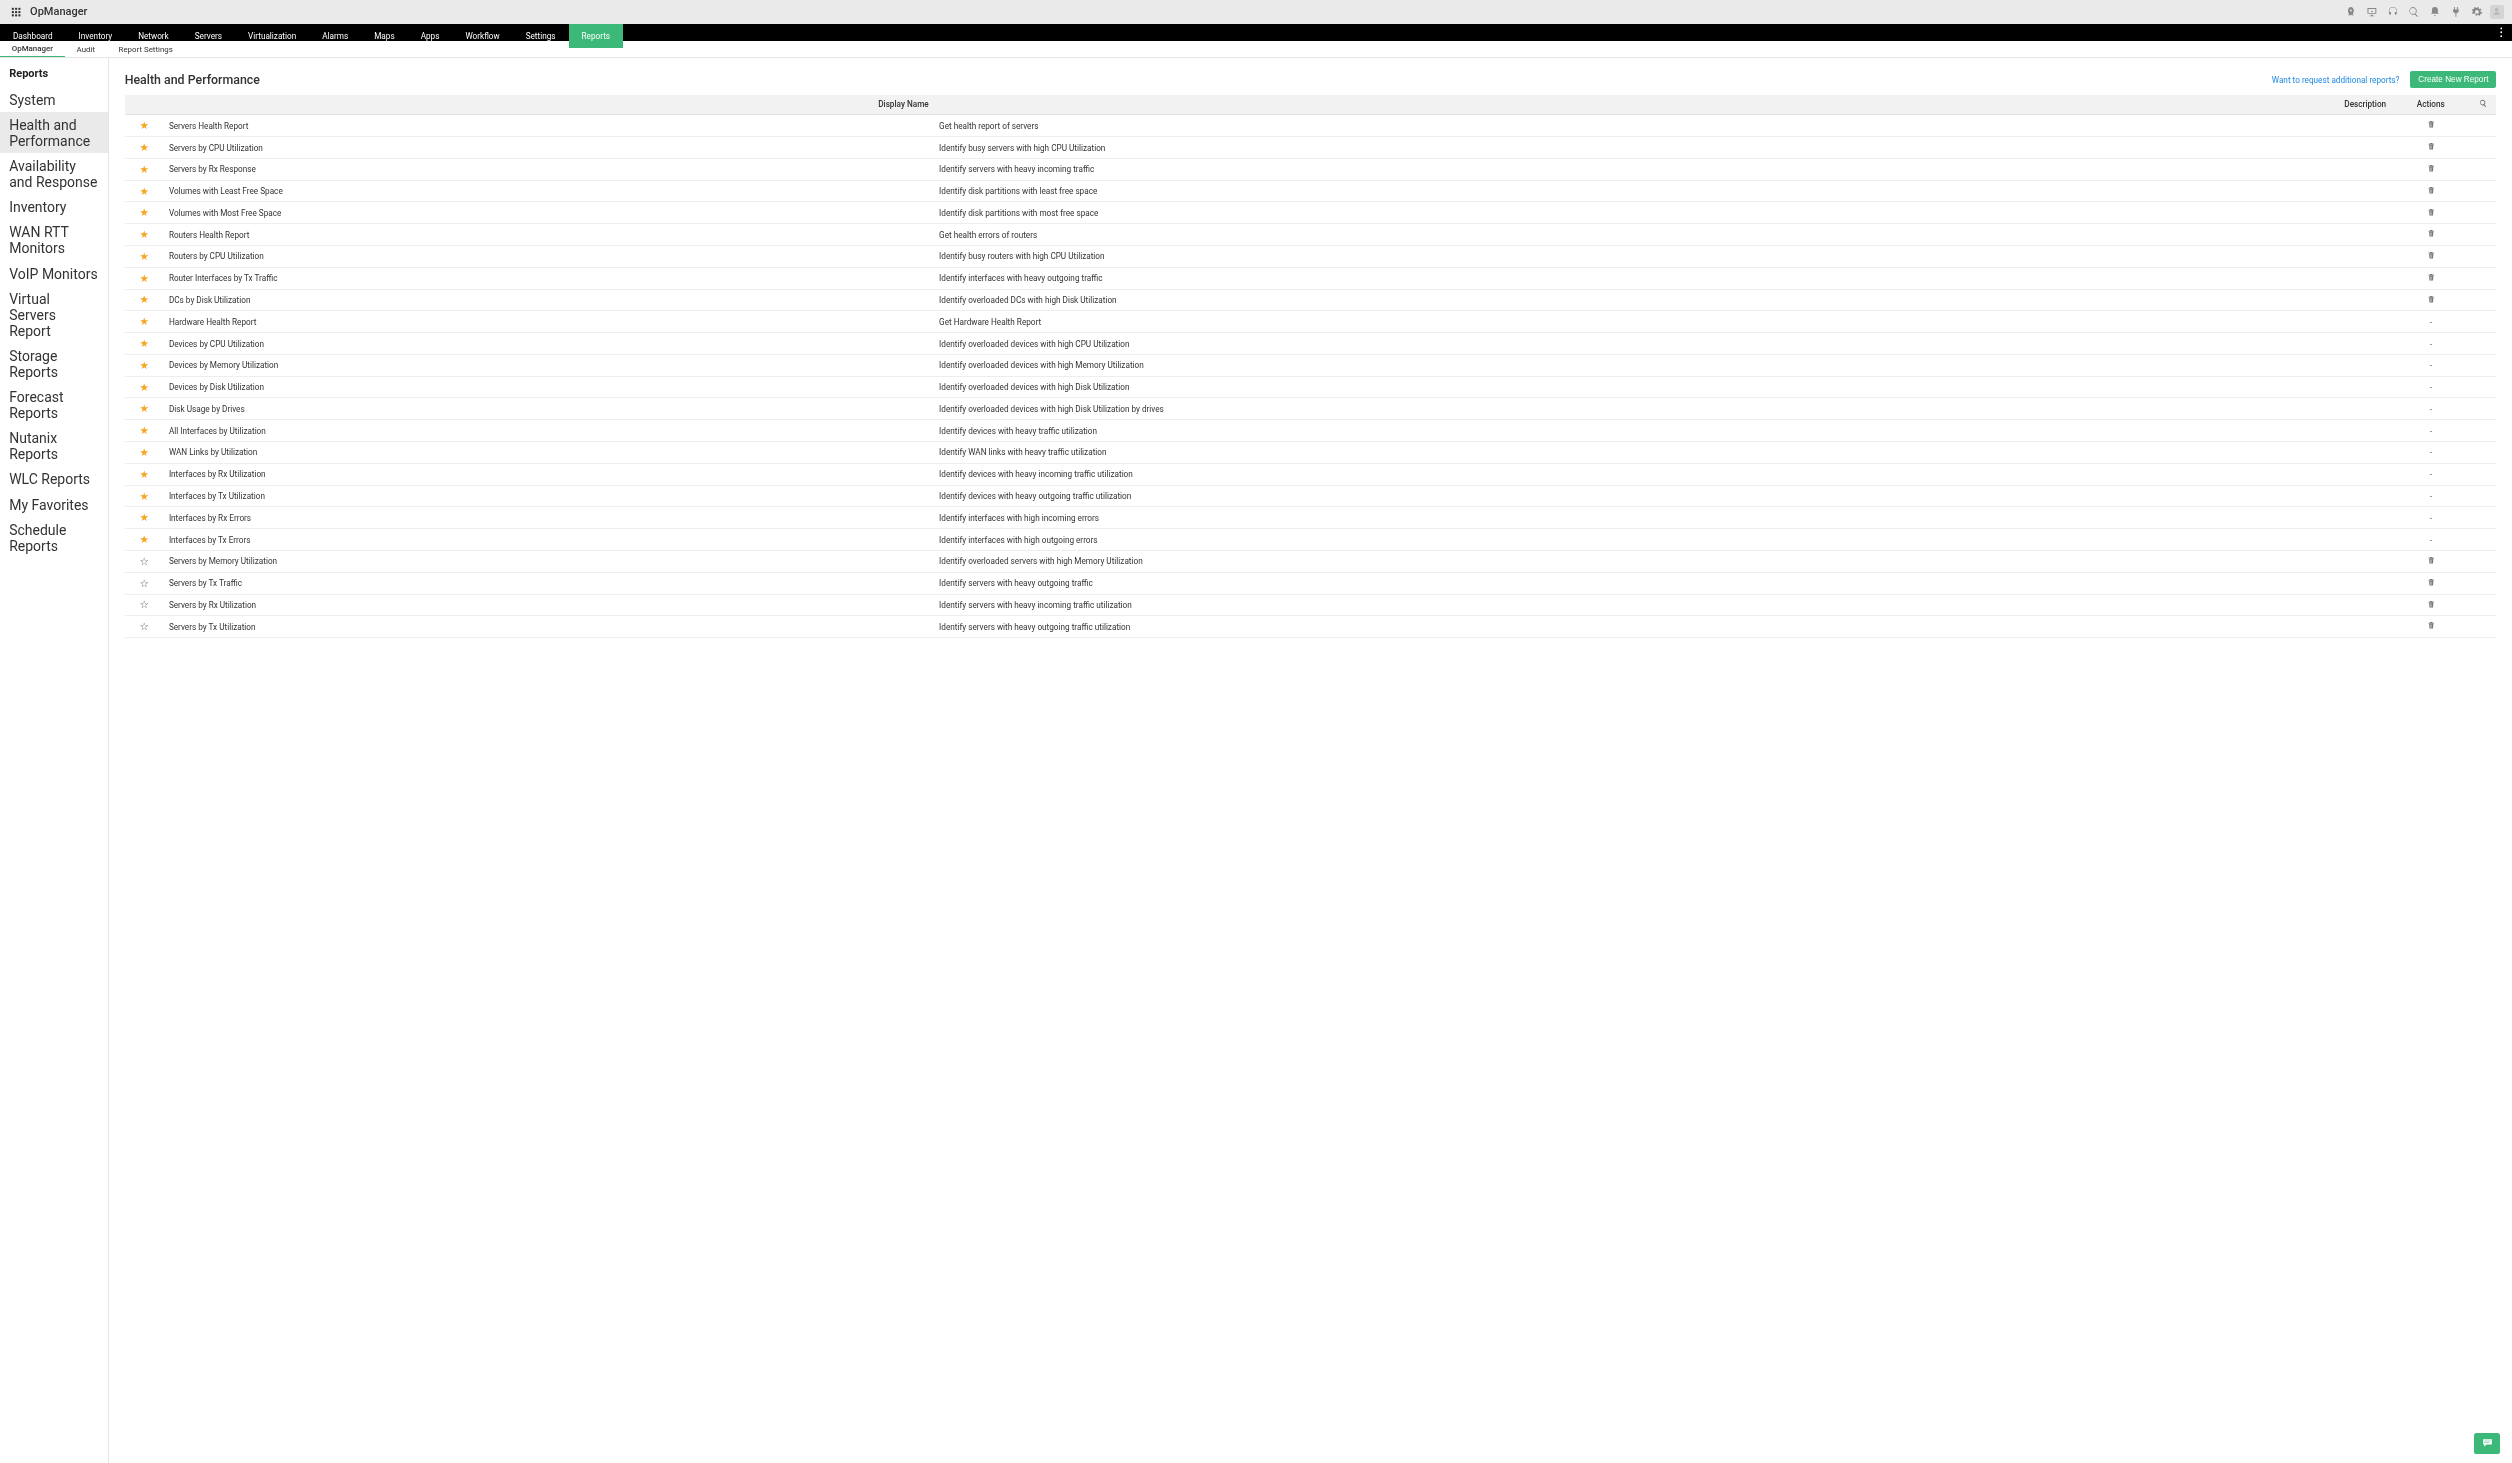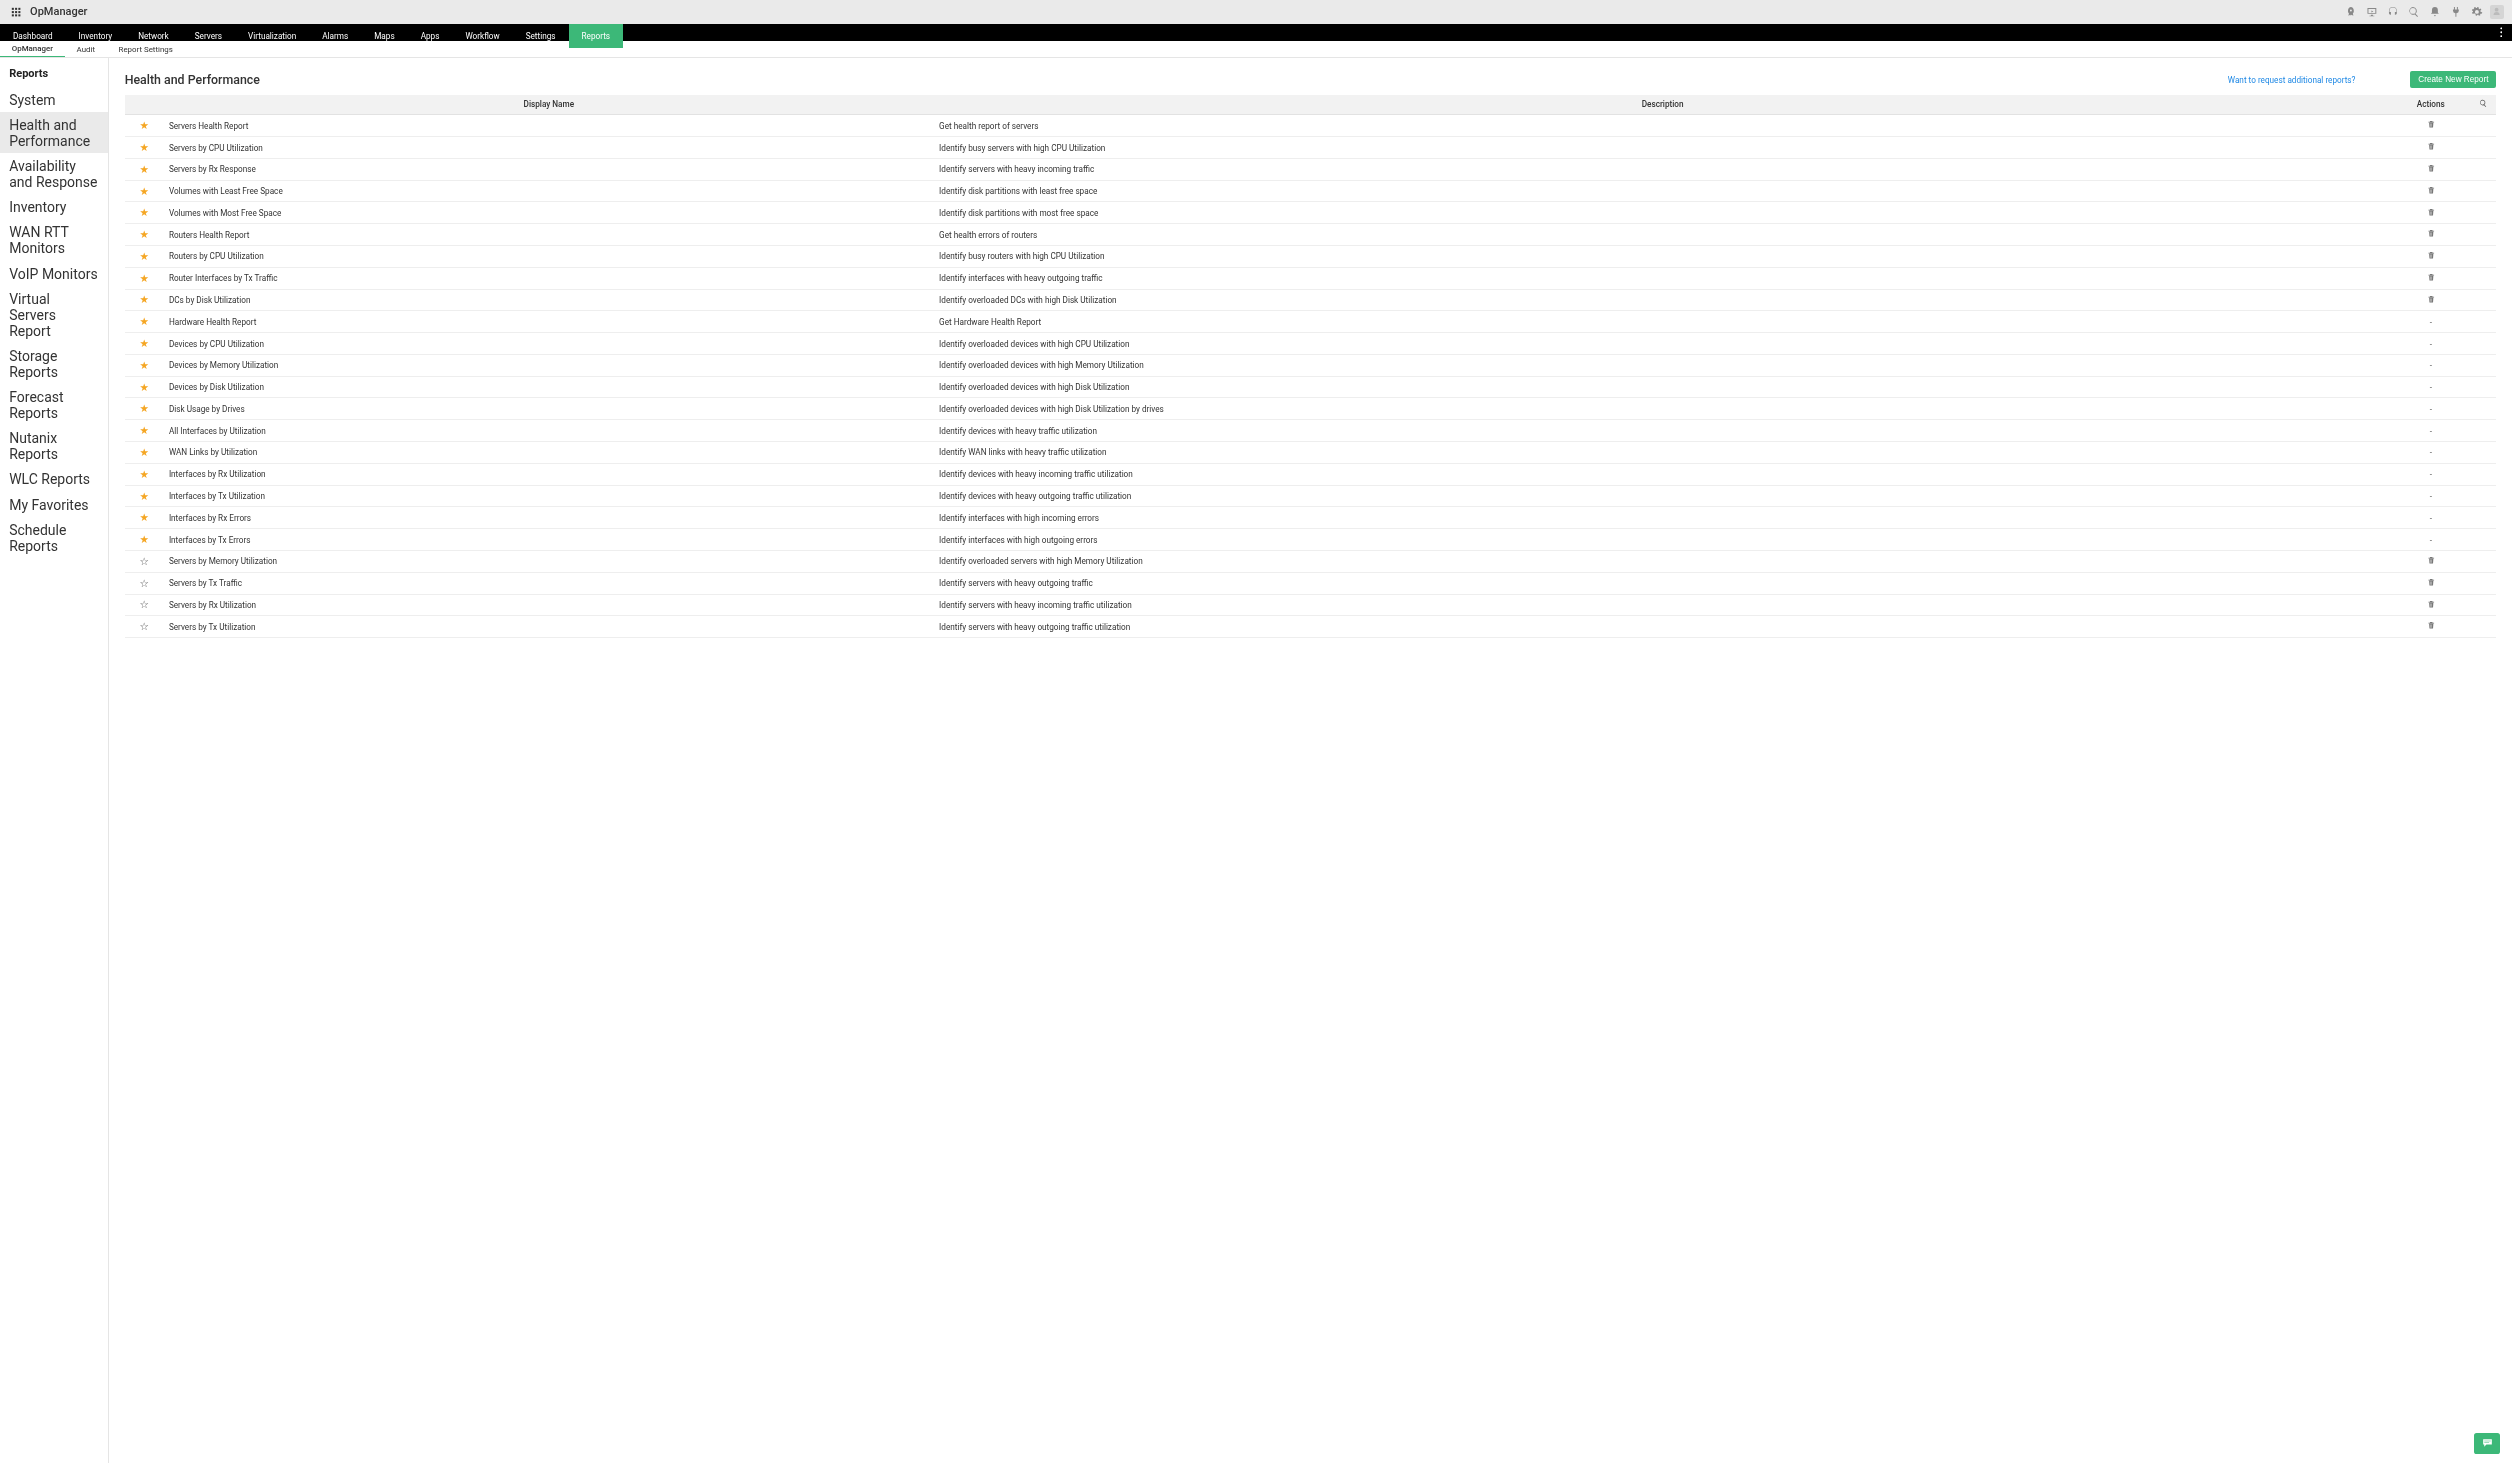--- a/index.html
+++ b/index.html
@@ -116,28 +116,27 @@
   .page-head h1 { font-size: 12.4px; font-weight: 500; color: #333; flex: 1; }
   .request-link { color: #1e88e5; font-size: 8.2px; margin-right: 11px; cursor: pointer; }
   .btn-primary {
     background: #3cb878;
     color: #fff;
     border: none;
     padding: 3.9px 7.9px;
     border-radius: 2px;
     font-size: 8.2px;
     cursor: pointer;
-    margin-left: 44px;
   }
 
   
   table { width: 100%; border-collapse: collapse; }
   thead th {
     background: #f2f2f2;
-    text-align: center;
+    text-align: right;
     font-weight: 500;
     font-size: 8.2px;
     color: #333;
     padding: 4.6px 5.2px;
     border-bottom: 0.7px solid #e2e2e2;
   }
   tbody td {
     border-bottom: 0.7px solid #eee;
     padding: 3.9px 5.2px;
     font-size: 8.2px;

